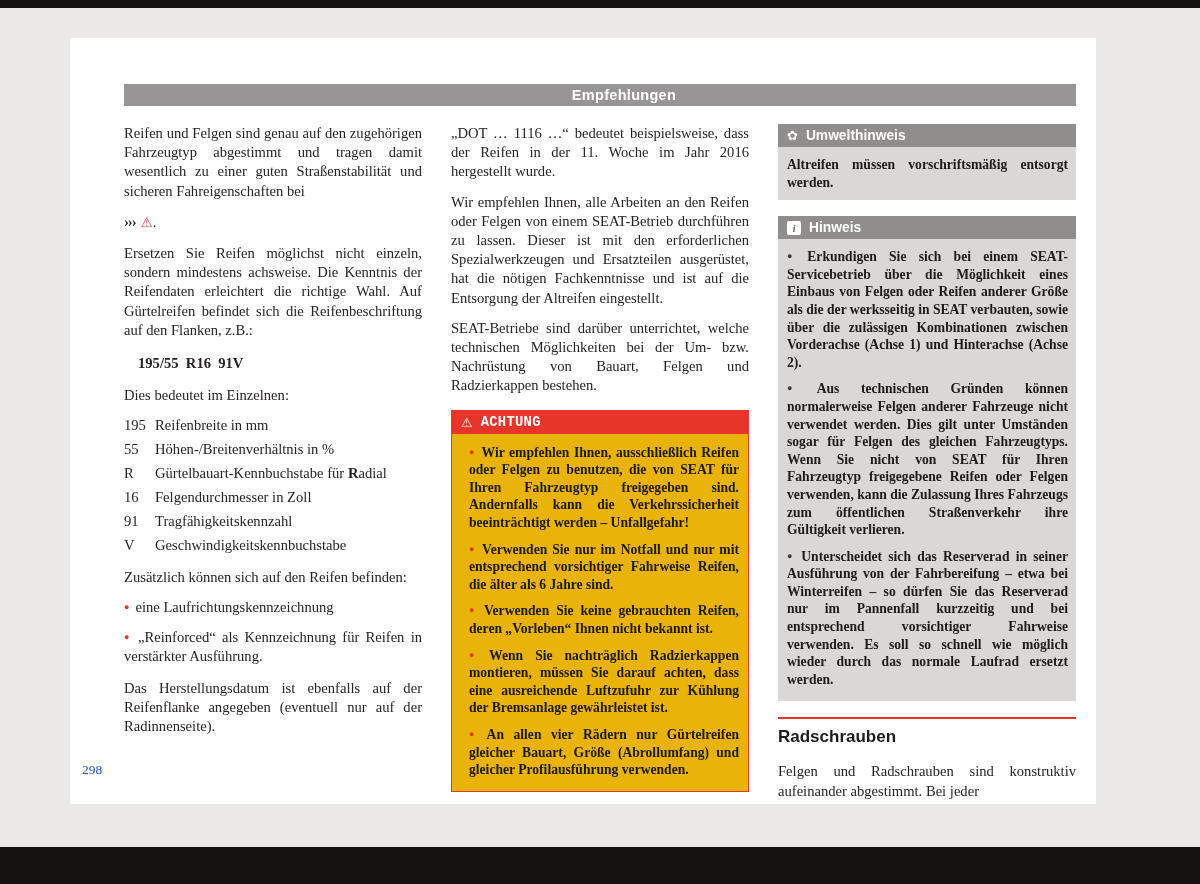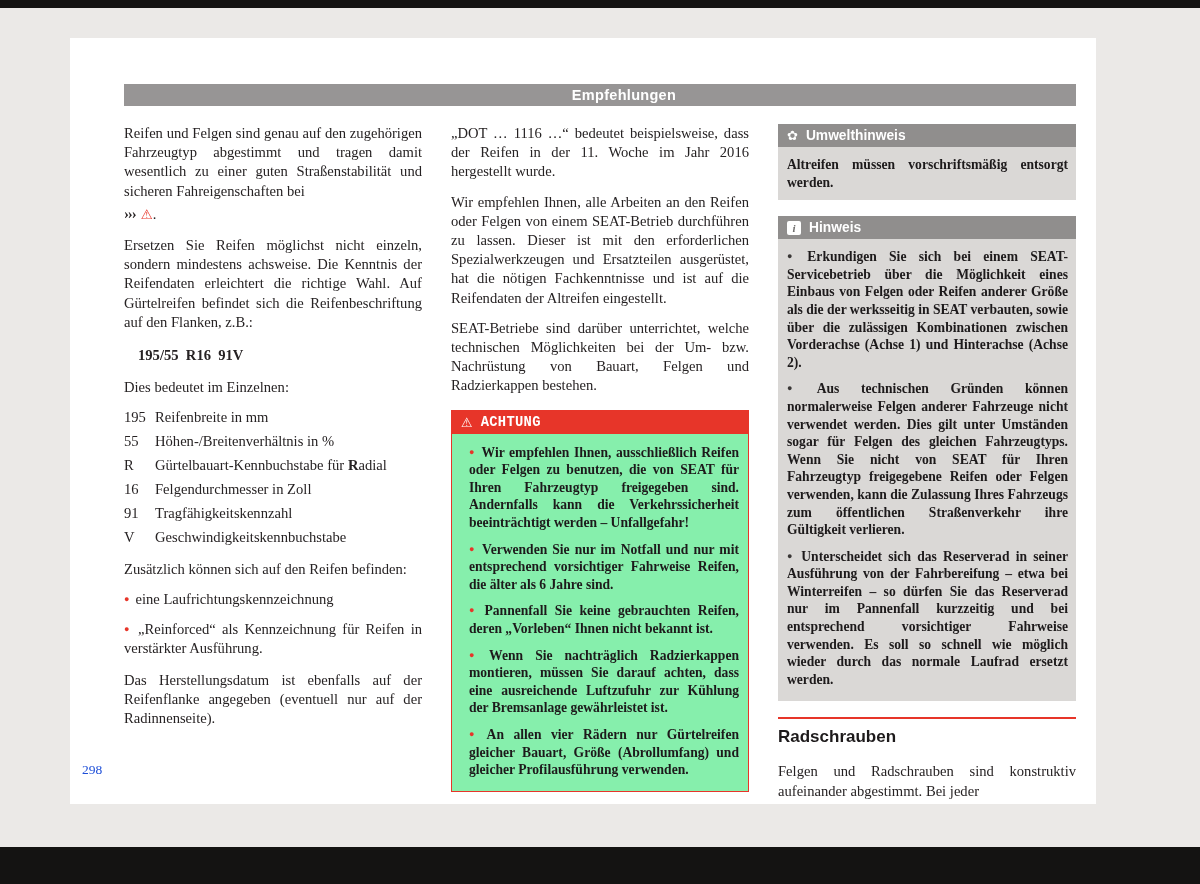--- a/index.html
+++ b/index.html
@@ -65,21 +65,21 @@
   .warnbox { margin-top:14px; border:1px solid #e73529; }
   .wb-head {
     background:#e73529; height:23px;
     display:flex; align-items:center; gap:8px; padding:0 9px;
   }
   .wb-head .tri { color:#ffffff; font-family:"DejaVu Sans", sans-serif; font-size:13px; }
   .wb-head .wb-title {
     color:#ffffff; font-family:Liberation Mono, monospace;
     font-weight:bold; font-size:13.8px; letter-spacing:.3px;
   }
-  .wb-body { background:#86efac; padding:10px 9px 3px 17px; }
+  .wb-body { background:#eab308; padding:10px 9px 3px 17px; }
   .w-item {
     font-weight:bold; font-size:13.6px; line-height:17.6px;
     text-align:justify; hyphens:auto; -webkit-hyphens:auto;
     color:#1d1a1b; margin-bottom:9px;
   }
 
   
   .graybox { margin-bottom:16px; }
   .gb-head {
     background:#908e8d; height:23px;
@@ -125,21 +125,21 @@
 
 <div class="page">
 
   <div class="header-bar">
     <span class="title">Empfehlungen</span>
   </div>
 
   <div class="columns">
 
     <div class="col">
-      <p class="body-p" style="margin-bottom:4px;">Reifen und Felgen sind genau auf den zugehörigen Fahrzeugtyp abgestimmt und tragen damit wesentlich zu einer guten Straßenstabilität und sicheren Fahreigenschaften bei</p>
+      <p class="body-p" style="margin-bottom:12px;">Reifen und Felgen sind genau auf den zugehörigen Fahrzeugtyp abgestimmt und tragen damit wesentlich zu einer guten Straßenstabilität und sicheren Fahreigenschaften bei</p>
       <p class="ref-line">
         <span class="ref-arrows">›››</span><span class="ref-warn">⚠</span><span>.</span>
       </p>
 
       <p class="body-p">Ersetzen Sie Reifen möglichst nicht einzeln, sondern mindestens achsweise. Die Kenntnis der Reifendaten erleichtert die richtige Wahl. Auf Gürtelreifen befindet sich die Reifenbeschriftung auf den Flanken, z.B.:</p>
 
       <div class="tire-code">195/55  R16  91V</div>
 
       <p class="body-p">Dies bedeutet im Einzelnen:</p>
 
@@ -177,32 +177,32 @@
       </p>
       <p class="bullet-p">
         <span class="dot red"></span><span>„Reinforced“ als Kennzeichnung für Reifen in verstärkter Ausführung.</span>
       </p>
 
       <p class="body-p" style="margin-top:13px;">Das Herstellungsdatum ist ebenfalls auf der Reifenflanke angegeben (eventuell nur auf der Radinnenseite).</p>
     </div>
 
     <div class="col">
       <p class="body-p">„DOT … 1116 …“ bedeutet beispielsweise, dass der Reifen in der 11. Woche im Jahr 2016 hergestellt wurde.</p>
-      <p class="body-p">Wir empfehlen Ihnen, alle Arbeiten an den Reifen oder Felgen von einem SEAT-Betrieb durchführen zu lassen. Dieser ist mit den erforderlichen Spezialwerkzeugen und Ersatzteilen ausgerüstet, hat die nötigen Fachkenntnisse und ist auf die Reifendaten der Altreifen eingestellt.</p>
+      <p class="body-p">Wir empfehlen Ihnen, alle Arbeiten an den Reifen oder Felgen von einem SEAT-Betrieb durchführen zu lassen. Dieser ist mit den erforderlichen Spezialwerkzeugen und Ersatzteilen ausgerüstet, hat die nötigen Fachkenntnisse und ist auf die Entsorgung der Altreifen eingestellt.</p>
       <p class="body-p">SEAT-Betriebe sind darüber unterrichtet, welche technischen Möglichkeiten bei der Um- bzw. Nachrüstung von Bauart, Felgen und Radzierkappen bestehen.</p>
 
       <div class="warnbox">
         <div class="wb-head">
           <span class="tri">⚠</span>
           <span class="wb-title">ACHTUNG</span>
         </div>
         <div class="wb-body">
           <p class="w-item"><span class="dot red"></span><span>Wir empfehlen Ihnen, ausschließlich Reifen oder Felgen zu benutzen, die von SEAT für Ihren Fahrzeugtyp freigegeben sind. Andernfalls kann die Verkehrssicherheit beeinträchtigt werden – Unfallgefahr!</span></p>
           <p class="w-item"><span class="dot red"></span><span>Verwenden Sie nur im Notfall und nur mit entsprechend vorsichtiger Fahrweise Reifen, die älter als 6 Jahre sind.</span></p>
-          <p class="w-item"><span class="dot red"></span><span>Pannenfall Sie keine gebrauchten Reifen, deren „Vorleben“ Ihnen nicht bekannt ist.</span></p>
+          <p class="w-item"><span class="dot red"></span><span>Verwenden Sie keine gebrauchten Reifen, deren „Vorleben“ Ihnen nicht bekannt ist.</span></p>
           <p class="w-item"><span class="dot red"></span><span>Wenn Sie nachträglich Radzierkappen montieren, müssen Sie darauf achten, dass eine ausreichende Luftzufuhr zur Kühlung der Bremsanlage gewährleistet ist.</span></p>
           <p class="w-item"><span class="dot red"></span><span>An allen vier Rädern nur Gürtelreifen gleicher Bauart, Größe (Abrollumfang) und gleicher Profilausführung verwenden.</span></p>
         </div>
       </div>
     </div>
 
     <div class="col">
 
       <div class="graybox">
         <div class="gb-head">

